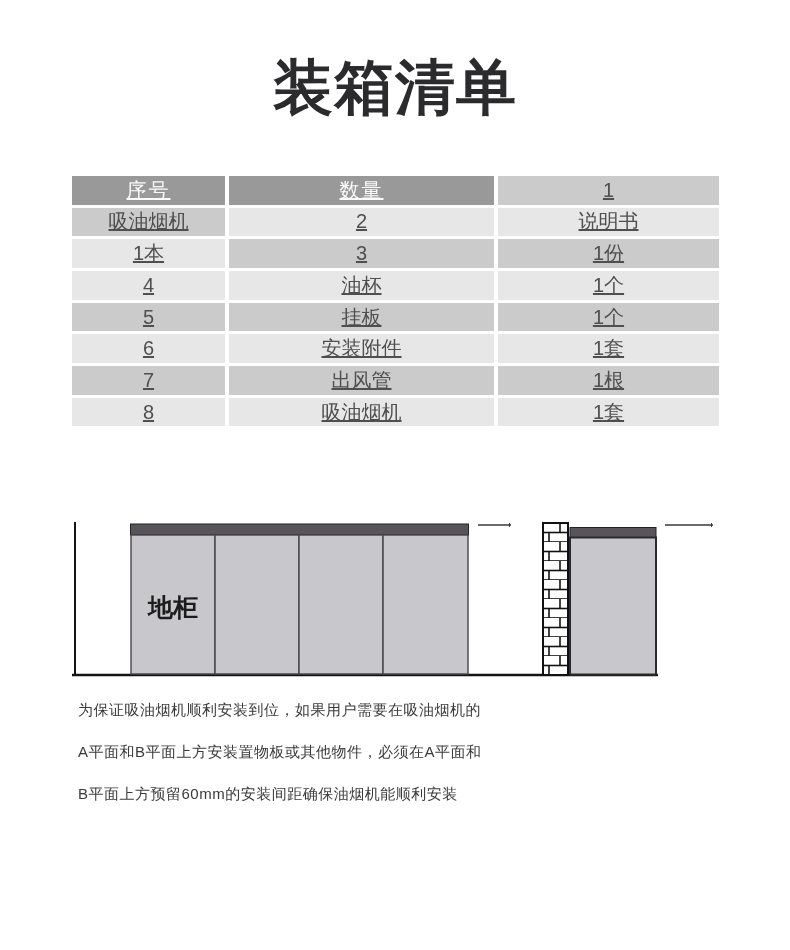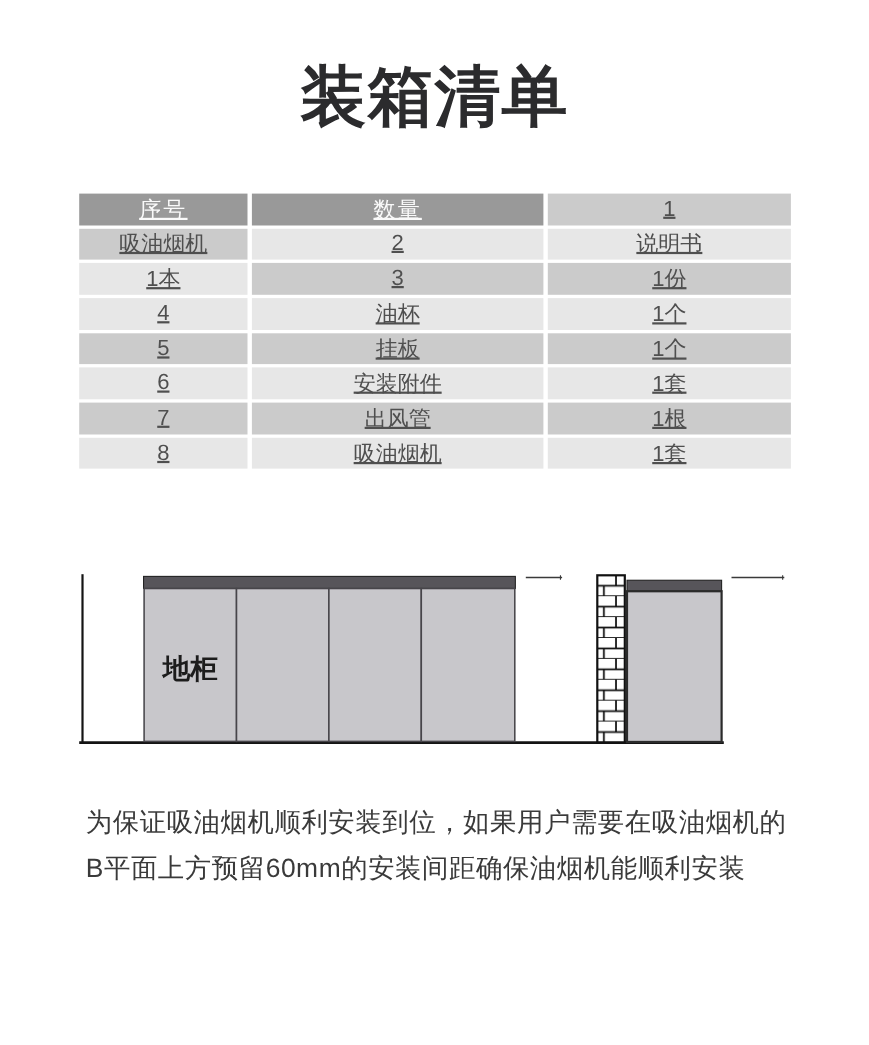--- a/index.html
+++ b/index.html
@@ -45,22 +45,22 @@
   .diagram{
     position:absolute;left:0;top:500px;width:790px;height:200px;
   }
   .diagram svg{display:block;}
   .cab-label{
     font-family:"Liberation Sans","DejaVu Sans",sans-serif;
     font-size:25px;font-weight:bold;fill:#1c1c1c;
   }
   
   .note{
-    position:absolute;left:78px;top:727px;width:648px;
-    font-size:24px;line-height:42px;
+    position:absolute;left:78px;top:689px;width:648px;
+    font-size:15px;line-height:42px;
     color:#3a3a3a;
     letter-spacing:0.5px;
   }
 </style>
 </head>
 <body>
 
 <div class="page">
 
   <h1 class="title">装箱清单</h1>
@@ -134,16 +134,17 @@
       <rect x="570" y="27.5" width="86" height="10" fill="#57555a" stroke="#232323" stroke-width="1"></rect>
       <rect x="570" y="37.5" width="86" height="137" fill="#c8c7cb" stroke="#2b2b2b" stroke-width="2"></rect>
 
       <line x1="665" y1="25" x2="713" y2="25" stroke="#3a3a3a" stroke-width="1.5"></line>
       <line x1="711.5" y1="23" x2="711.5" y2="27" stroke="#3a3a3a" stroke-width="1"></line>
     </svg>
   </div>
 
   <div class="note">
     <div>为保证吸油烟机顺利安装到位，如果用户需要在吸油烟机的</div>
+    <div>A平面和B平面上方安装置物板或其他物件，必须在A平面和</div>
     <div>B平面上方预留60mm的安装间距确保油烟机能顺利安装</div>
   </div>
 
 </div>
 
 </body></html>

